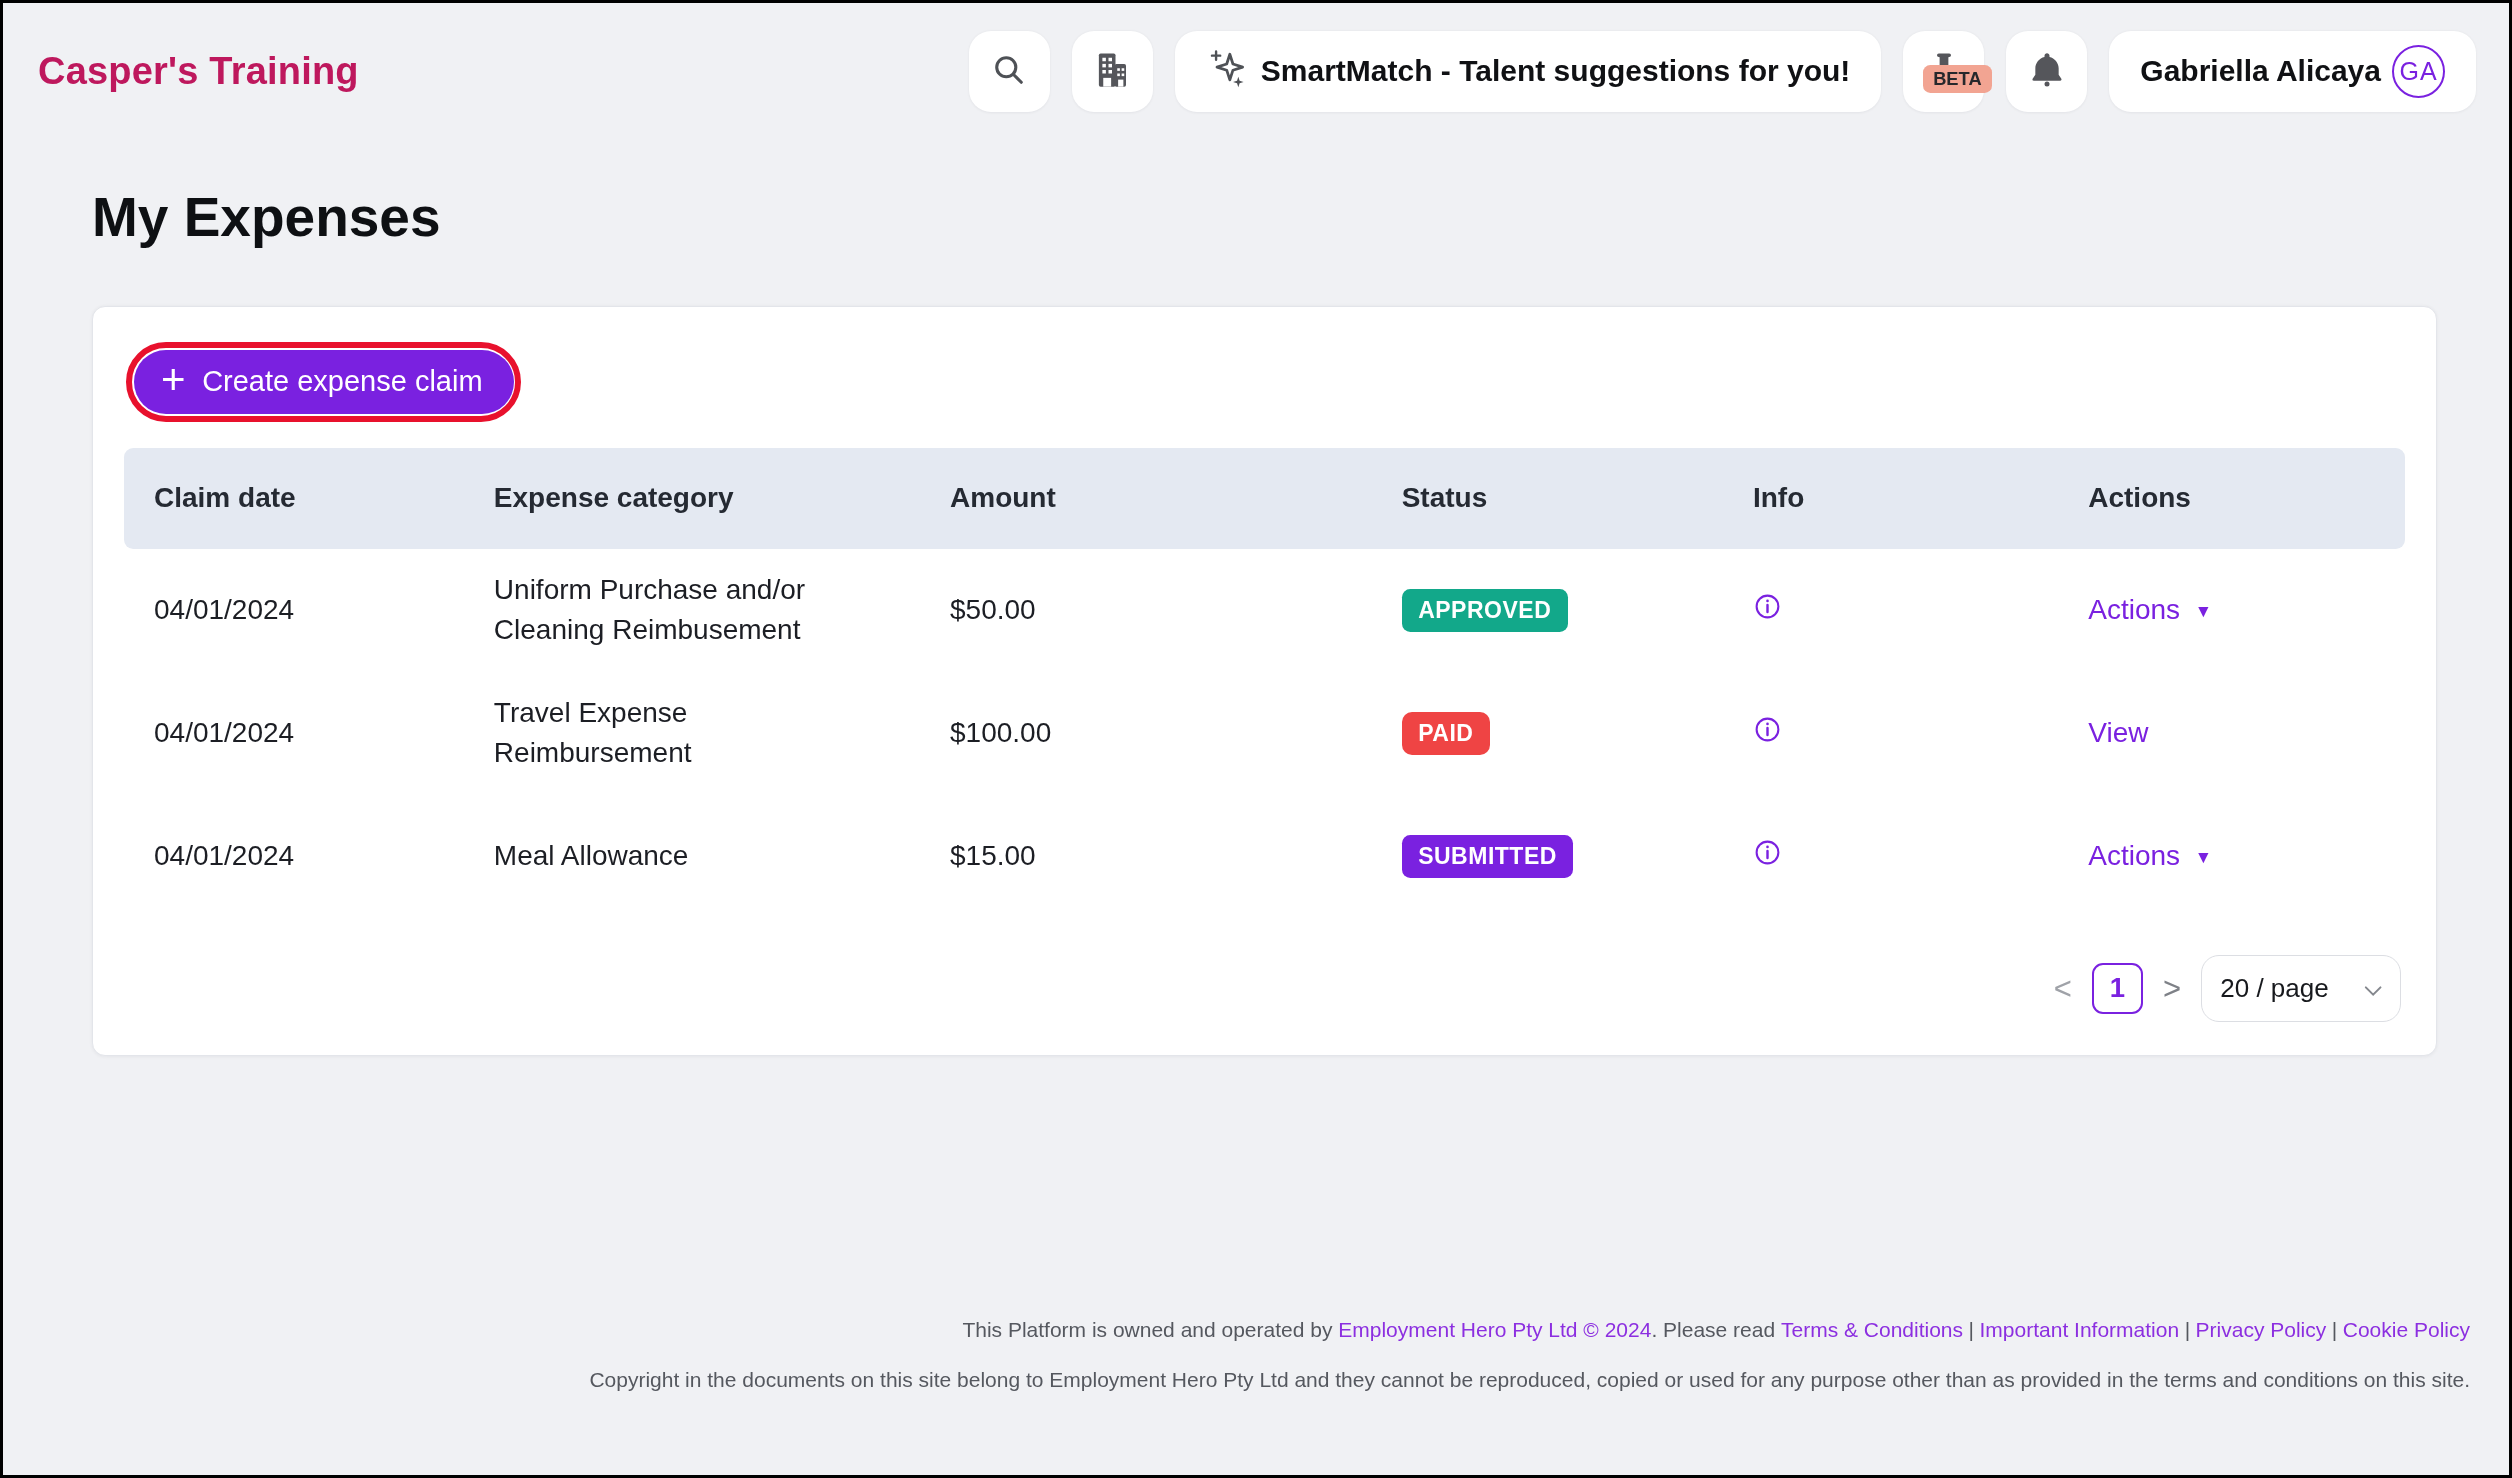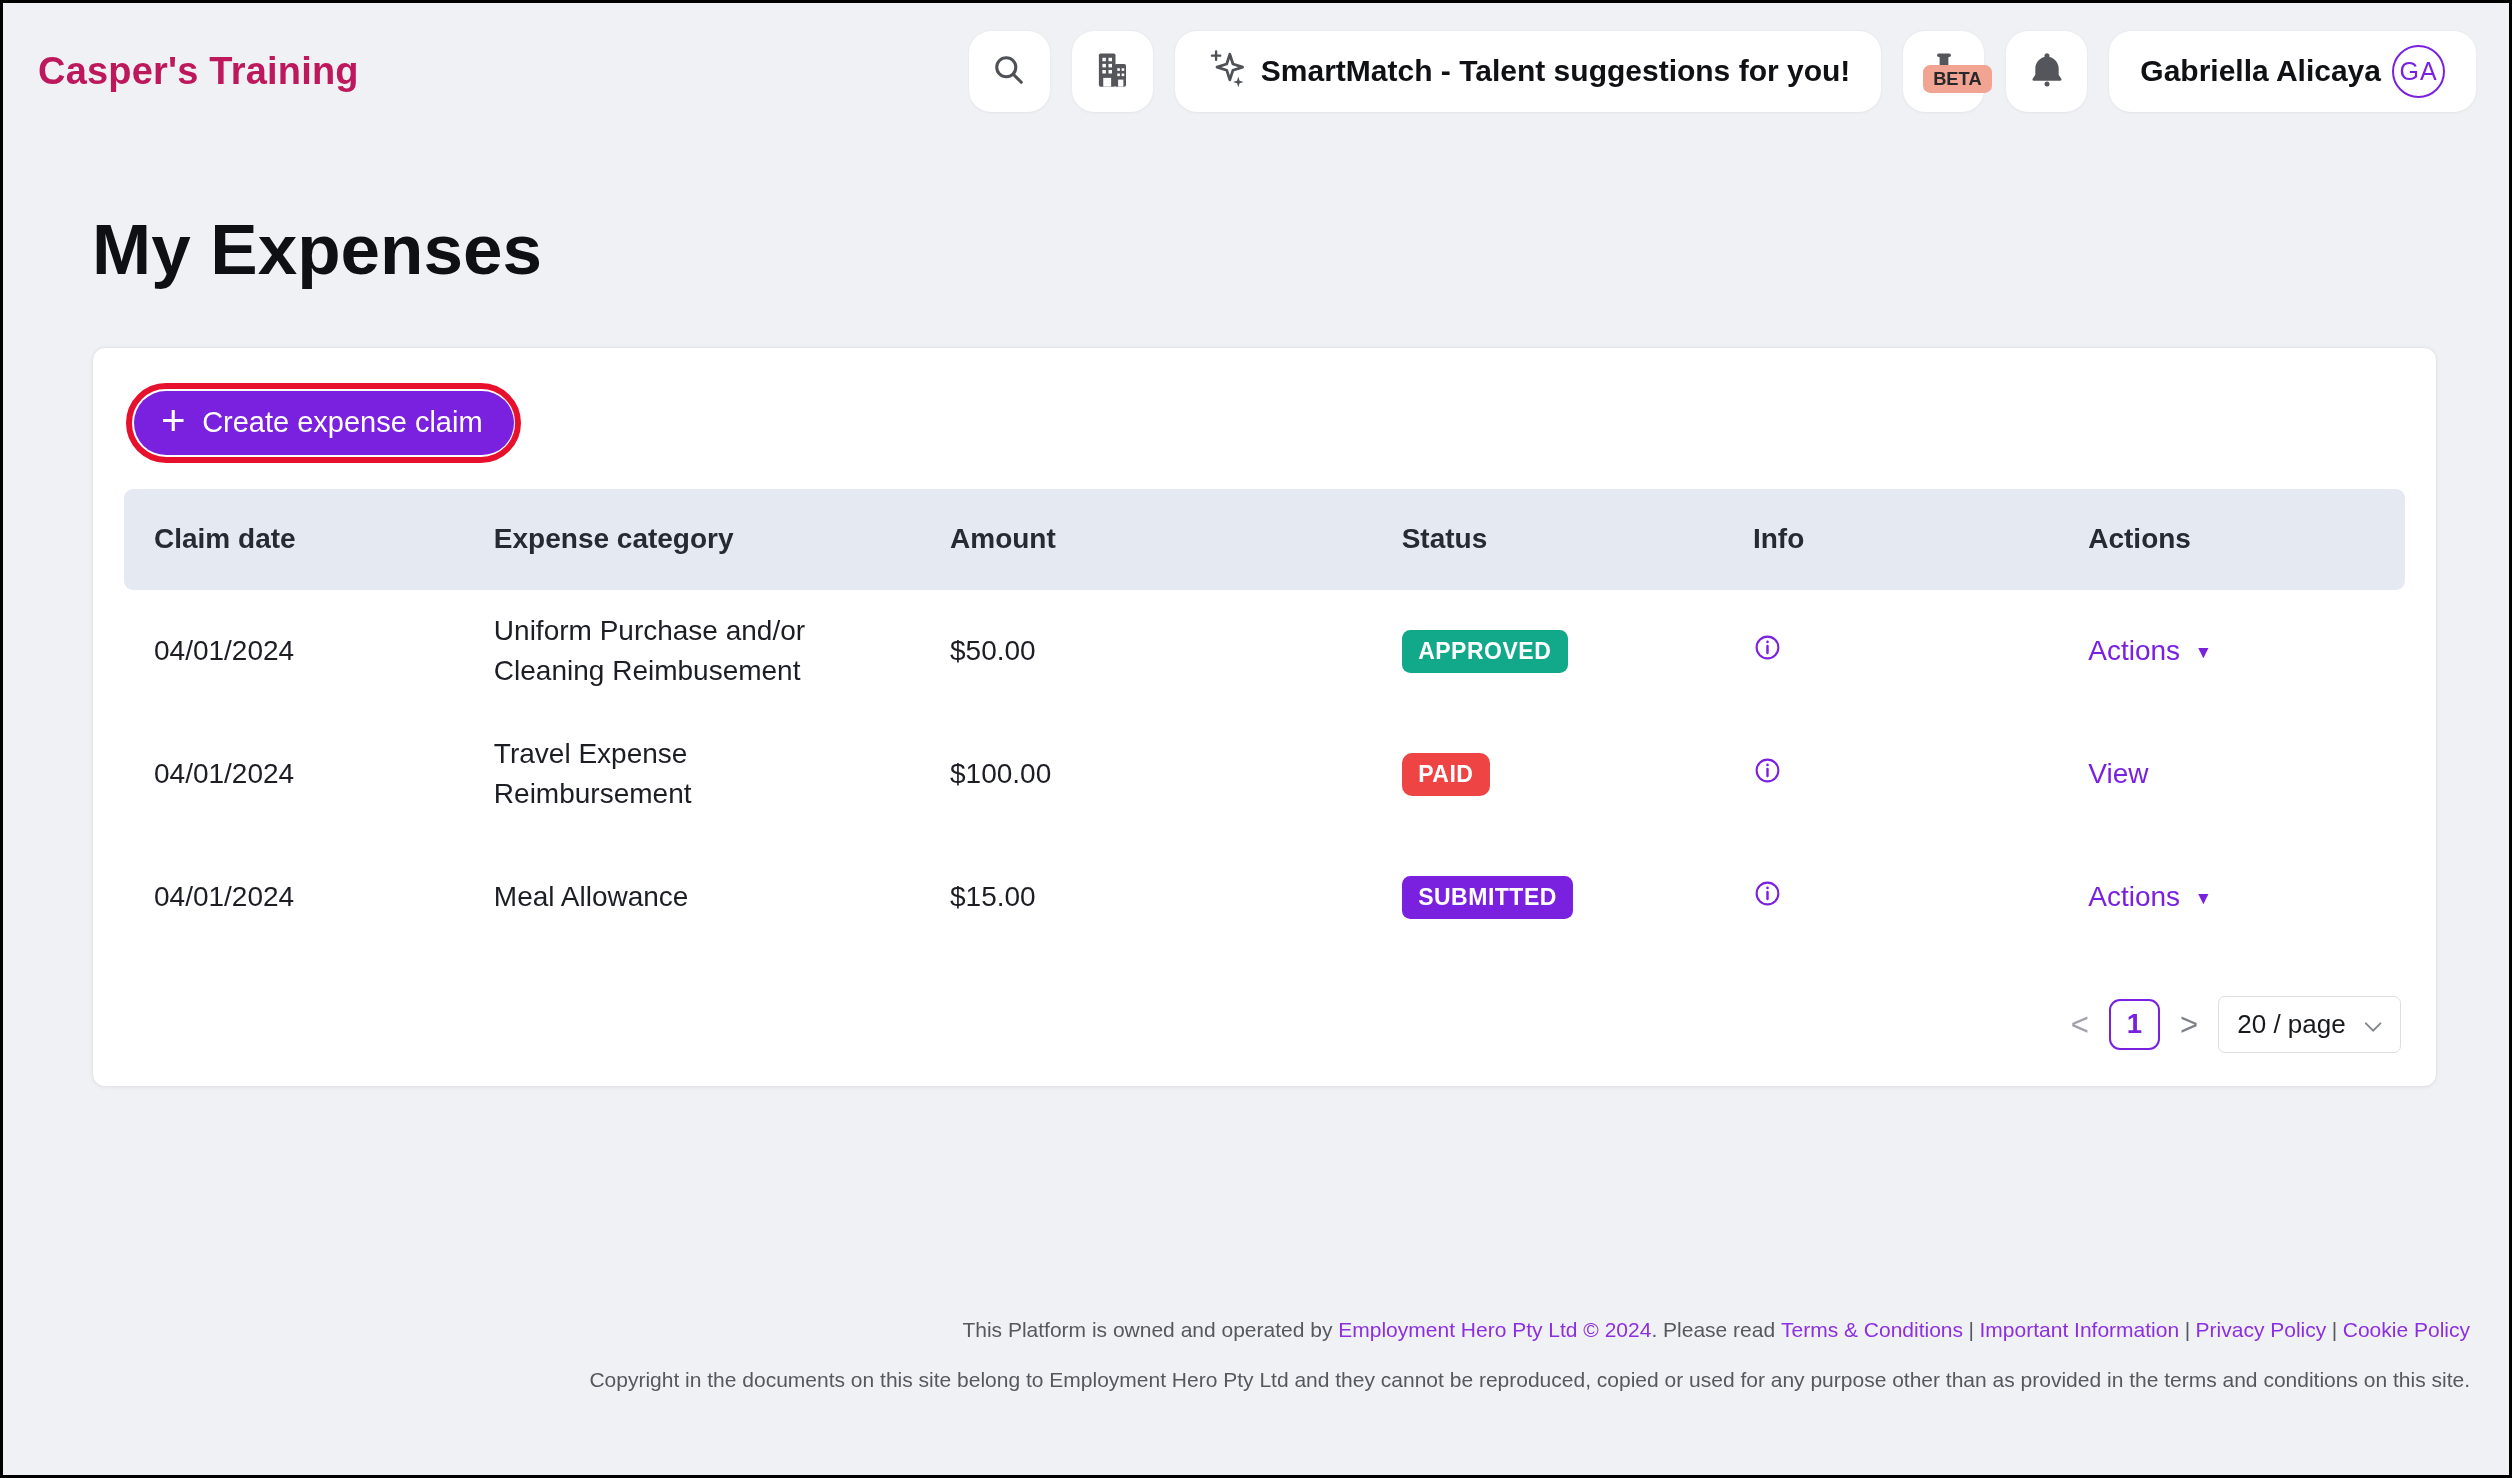--- a/index.html
+++ b/index.html
@@ -36,21 +36,21 @@
     font-size: 18.3px; font-weight: 700; padding: 4.6px 10px; border-radius: 7.3px; line-height: 1;
   }
   .avatar {
     width: 53px; height: 53px; border-radius: 50%;
     border: 2.8px solid #7A21E0; color: #7A21E0;
     font-size: 25px; font-weight: 500; letter-spacing: 0.9px;
     display: flex; align-items: center; justify-content: center; flex: none;
   }
 
   
-  .page-title { margin: 70px 0 0 89px; font-size: 71px; font-weight: 800; color: #0E1013; }
+  .page-title { margin: 46px 0 0 89px; font-size: 55px; font-weight: 800; color: #0E1013; }
 
   .card {
     margin: 57px 72px 0 89px;
     background: #fff; border: 0.9px solid #E3E5EA; border-radius: 13px;
     padding: 35px 31px 33px 31px;
     box-shadow: 0 0.9px 3.7px rgba(16,24,40,.05);
   }
 
   .create-wrap {
     display: inline-flex; border: 6.4px solid #E8112D; border-radius: 916px;
@@ -96,22 +96,22 @@
   .pg-nav { background: none; border: none; font-size: 31px; cursor: pointer; line-height: 1; font-family: "Liberation Sans", sans-serif; }
   .pg-prev { color: #9FA2A8; }
   .pg-next { color: #7E8187; }
   .pg-current {
     width: 51px; height: 51px; background: #fff;
     border: 2.8px solid #7A21E0; border-radius: 11px;
     color: #7A21E0; font-weight: 700; font-size: 27.5px;
     display: flex; align-items: center; justify-content: center; cursor: pointer;
   }
   .pg-size {
-    height: 57px; background: #fff; border: 1.8px solid #DCDEE3; border-radius: 7px;
-    display: flex; align-items: center; gap: 18px; padding: 0 18.3px;
+    height: 67px; background: #fff; border: 1.8px solid #DCDEE3; border-radius: 18px;
+    display: flex; align-items: center; gap: 35px; padding: 0 18.3px;
     font-size: 26px; color: #17191D; cursor: pointer; font-family: "Liberation Sans", sans-serif;
   }
 
   
   .footer { position: absolute; right: 39px; top: 1315px; text-align: right; font-size: 21px; color: #55585F; }
   .footer a { color: #8C2FE0; text-decoration: none; font-weight: 500; cursor: pointer; }
   .footer .sep { color: #55585F; padding: 0 5.5px; }
   .footer-line2 { margin-top: 26px; }
 </style>
 </head>

